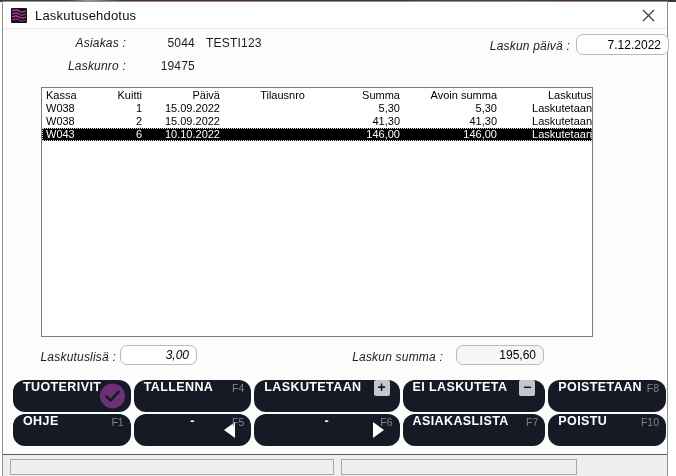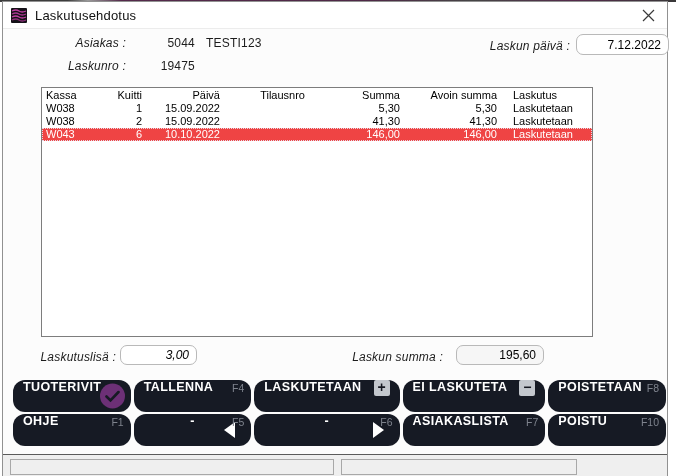--- a/index.html
+++ b/index.html
@@ -28,22 +28,22 @@
     font-family:"Liberation Sans", sans-serif; }
   .field.ro { background:#f6f6f6; }
 
   
   .grid { position:absolute; left:6px; top:85px; width:552px; height:250px;
     background:#ffffff; border:1px solid #7d7d7d; font-size:11px; color:#000; overflow:hidden; padding-top:1px;margin-left:32px; }
   .trow { display:grid; grid-template-columns:62px 38px 78px 85px 95px 97px auto;
     height:13px; line-height:13px; align-items:center; }
   .trow .c0 { padding-left:4px; text-align:left; }
   .trow .c1, .trow .c2, .trow .c3, .trow .c4, .trow .c5 { text-align:right; }
-  .trow .c6 { text-align:left; padding-left:16px; }
-  .trow.selected { background:#ef4444; color:#ffffff; outline:1px dotted #e8d8e4; outline-offset:-1px; }
+  .trow .c6 { text-align:right; padding-left:16px; }
+  .trow.selected { background:#000000; color:#ffffff; outline:1px dotted #e8d8e4; outline-offset:-1px; }
 
   
   
   .btn-grid { position:absolute; left:10px; top:378px; width:653px; height:66px;
     display:grid; grid-template-columns:repeat(5,1fr); grid-template-rows:1fr 1fr; gap:2px 3px; }
   .btn { position:relative; background:#161a24; border-radius:12px; color:#fff;
     display:flex; align-items:flex-start; padding:0 10px; cursor:pointer; }
   .btn-label { font-size:12.5px; font-weight:bold; letter-spacing:.4px; white-space:nowrap; }
   .btn .center { flex:1; text-align:center; }
   .fkey { position:absolute; top:2px; right:7px; font-size:10.5px; color:#7e838d; font-weight:normal; }

